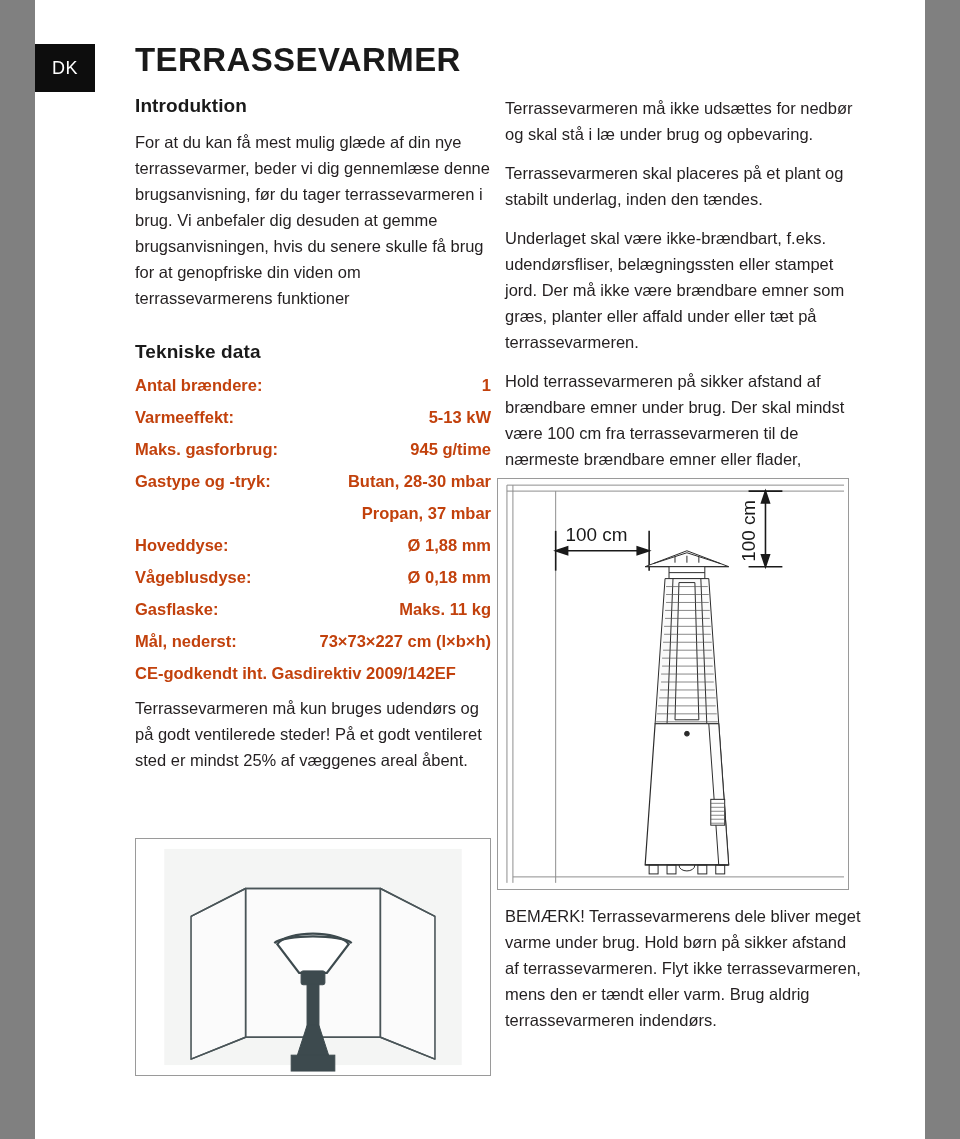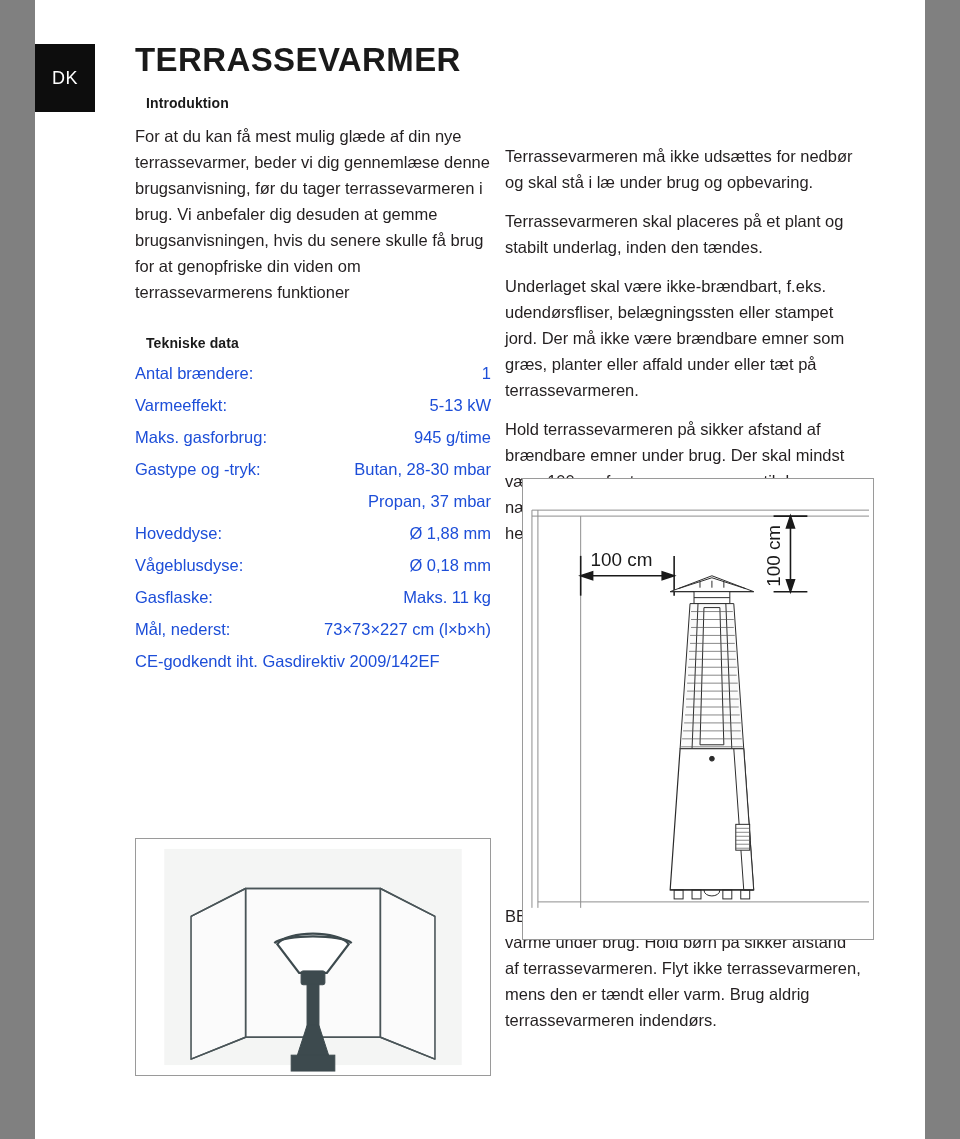--- a/index.html
+++ b/index.html
@@ -20,21 +20,21 @@
     background: #ffffff;
     overflow: hidden;
   }
 
   
   #dk-badge {
     position: absolute;
     left: 0px;
     top: 44px;
     width: 60px;
-    height: 68px;
+    height: 48px;
     background: #0d0d0d;
     color: #ffffff;
     display: flex;
     align-items: center;
     justify-content: center;
     font-size: 18px;
     letter-spacing: 0.5px;
   }
 
   
@@ -48,46 +48,47 @@
     color: #1a1a1a;
   }
 
   
   .column {
     position: absolute;
     top: 95px;
     width: 356px;
   }
   #col-left  { left: 100px; }
-  #col-right { left: 470px; margin-top: 48px; }
+  #col-right { left: 470px; }
 
   h2.section-heading {
-    font-size: 14px;
+    font-size: 19px;
     font-weight: bold;
     color: #1a1a1a;
-    margin: 0 0 12px 11px;
+    margin: 0 0 12px 0;
     letter-spacing: 0.1px;
   }
   h2.section-heading.spaced { margin-top: 30px; }
 
   p.body {
     font-size: 16.5px;
     line-height: 26px;
     color: #231f20;
     margin: 0 0 13px 0;
   }
   p.body.tight { margin-bottom: 0; }
   p.body b { font-weight: normal; }
 
   
   table.specs {
     width: 100%;
     border-collapse: collapse;
     font-size: 16.5px;
-    color: #1d4ed8;
+    color: #c2410c;
+    font-weight: bold;
   }
   table.specs td {
     padding: 0 0 11px 0;
     line-height: 21px;
     vertical-align: top;
   }
   table.specs td.label { text-align: left;  white-space: nowrap; }
   table.specs td.value { text-align: right; white-space: nowrap; }
   table.specs td.full  { text-align: left; }
 
@@ -98,24 +99,24 @@
     background: #ffffff;
     overflow: hidden;
   }
   #fig-room {
     left: 100px;
     top: 838px;
     width: 356px;
     height: 238px;
   }
   #fig-clearance {
-    left: 487px;
+    left: 462px;
     top: 478px;
     width: 352px;
-    height: 462px;
+    height: 412px;
   }
   .figure-box svg { display: block; width: 100%; height: 100%; }
 </style>
 </head>
 <body>
 
 <div id="page">
 
   <div id="dk-badge">
     <span>DK</span>
@@ -169,20 +170,21 @@
           <td class="label">Mål, nederst:</td>
           <td class="value">73×73×227 cm (l×b×h)</td>
         </tr>
         <tr>
           <td class="full" colspan="2">CE-godkendt iht. Gasdirektiv 2009/142EF</td>
         </tr>
       </tbody>
     </table>
 
 
+    <p class="body">Terrassevarmeren må kun bruges udendørs og på godt ventilerede steder! På et godt ventileret sted er mindst 25% af væggenes areal åbent.</p>
   </div>
 
   <div id="col-right" class="column">
     <p class="body">Terrassevarmeren må ikke udsættes for nedbør og skal stå i læ under brug og opbevaring.</p>
     <p class="body">Terrassevarmeren skal placeres på et plant og stabilt underlag, inden den tændes.</p>
     <p class="body">Underlaget skal være ikke-brændbart, f.eks. udendørsfliser, belægningssten eller stampet jord. Der må ikke være brændbare emner som græs, planter eller affald under eller tæt på terrassevarmeren.</p>
     <p class="body">Hold terrassevarmeren på sikker afstand af brændbare emner under brug. Der skal mindst være 100 cm fra terrassevarmeren til de nærmeste brændbare emner eller flader, herunder vægge og loft.</p>
   </div>
 
   <div class="column" id="col-notices" style="top:903px; left:470px;">

